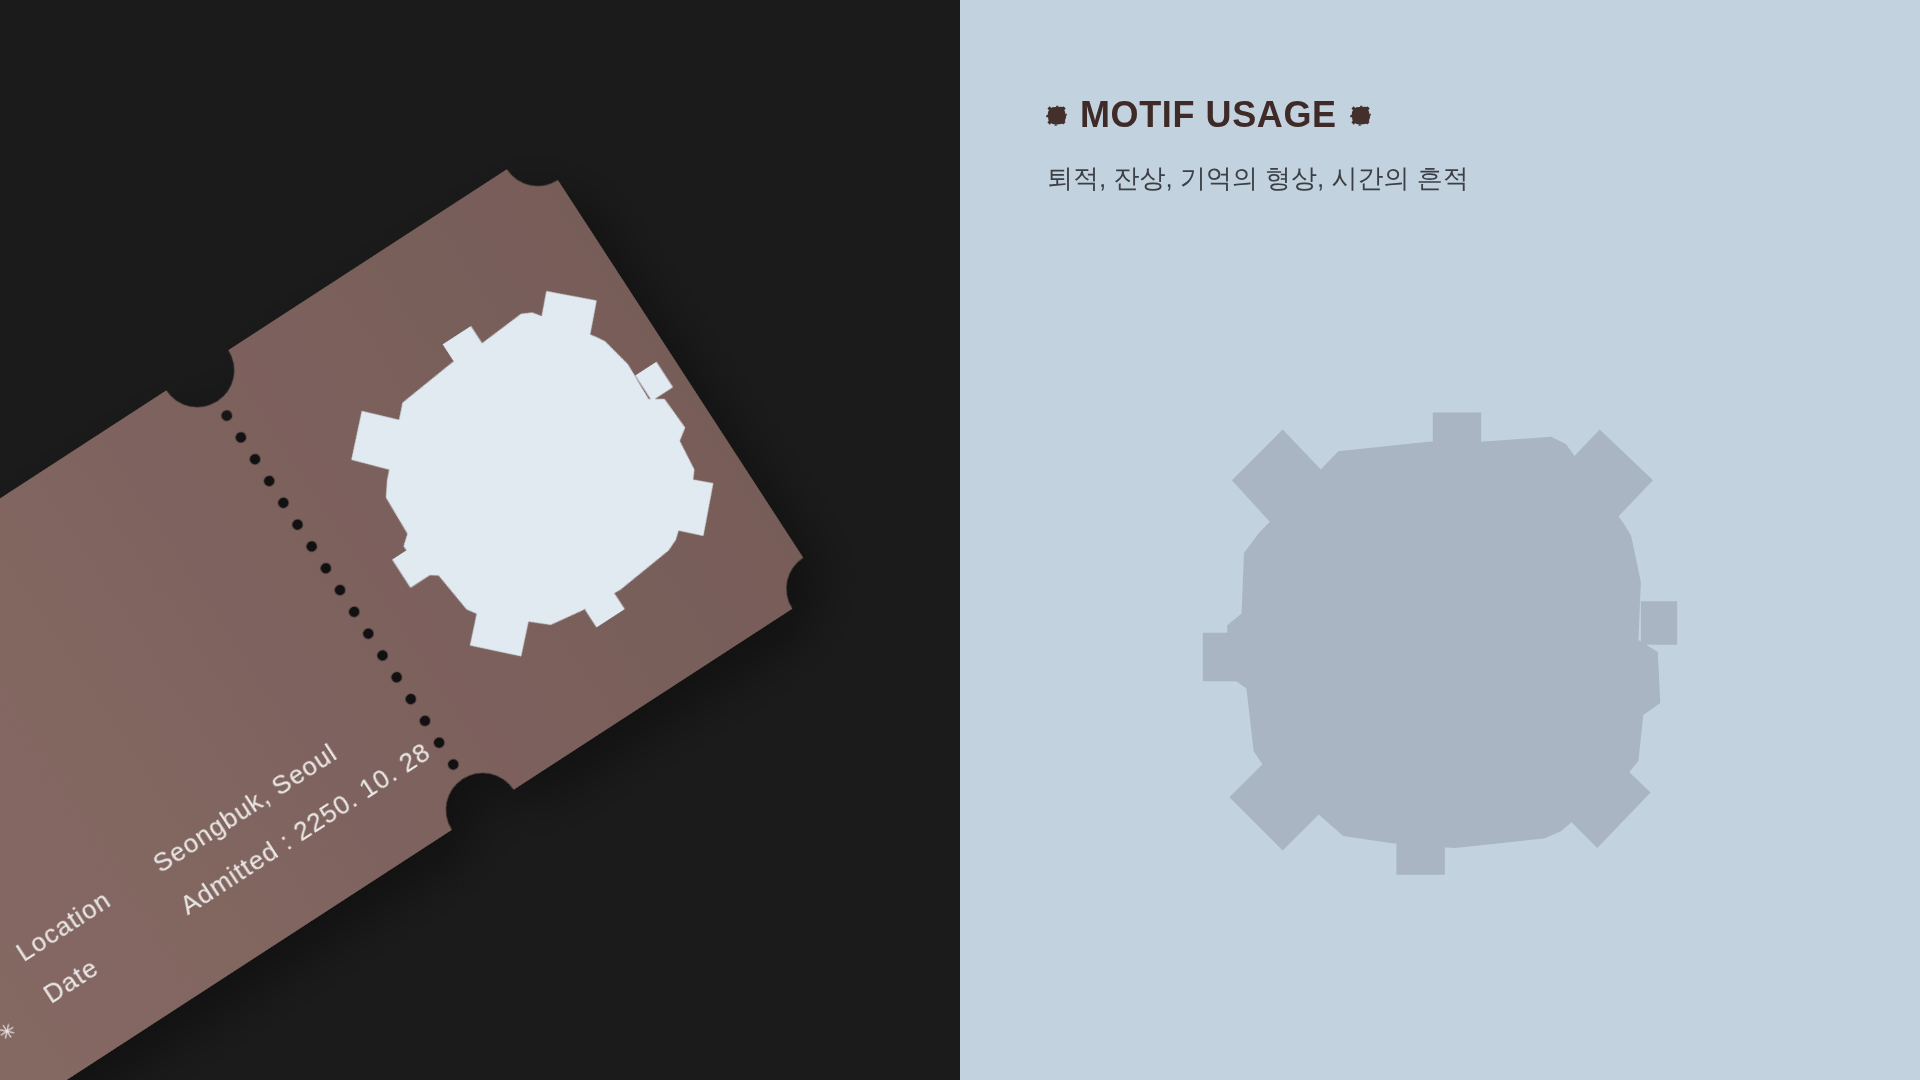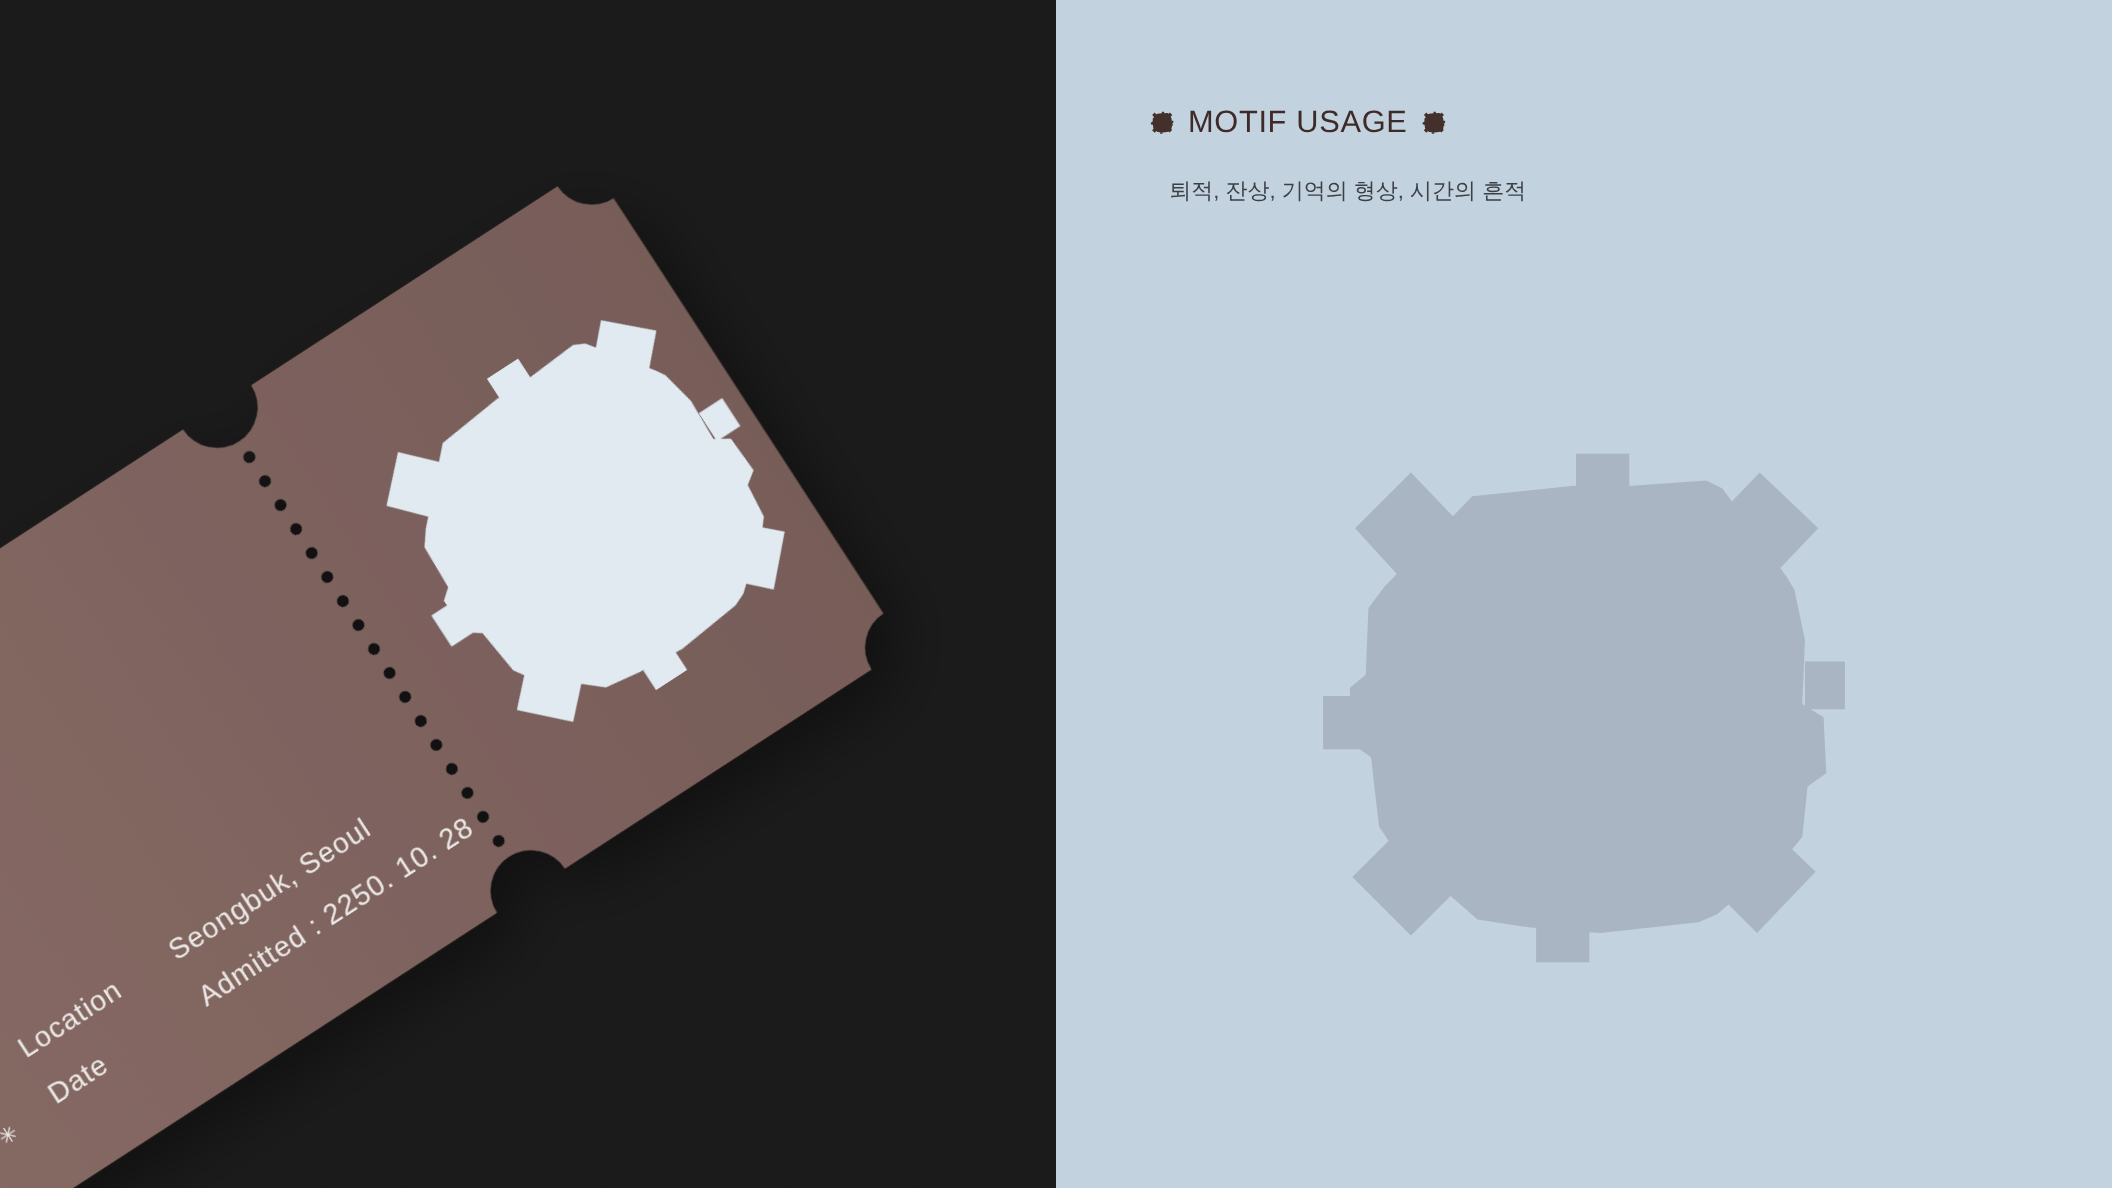--- a/index.html
+++ b/index.html
@@ -12,27 +12,27 @@
   #left-panel{left:0;background:#0d0c0c;}
   #right-panel{left:960px;background:#c3d2df;}
   #left-panel svg.scene{display:block;width:960px;height:1080px;}
 
   
   .heading-row{
     position:absolute;left:86px;top:97px;
     display:flex;align-items:center;gap:13px;
   }
   .heading-row h1{
-    margin:0;font-size:28px;font-weight:normal;letter-spacing:.6px;
+    margin:0;font-size:36px;font-weight:bold;letter-spacing:.6px;
     color:#3e2b27;line-height:1;
   }
   .motif-bullet{width:21px;height:21px;display:block;}
   .subtitle{
-    position:absolute;left:103px;top:160px;margin:0;
-    font-size:20px;color:#3c4046;letter-spacing:0;line-height:1.45;
+    position:absolute;left:87px;top:160px;margin:0;
+    font-size:26px;color:#3c4046;letter-spacing:0;line-height:1.45;
   }
   .big-motif{position:absolute;left:238px;top:398px;width:484px;height:484px;}
 </style>
 </head>
 <body>
 
 <svg width="0" height="0" style="position:absolute" aria-hidden="true">
   <defs>
     <path id="motif-shape" stroke-linejoin="round" d="
       M58,22 L96,18 L104,19 L146,16 L152,19

